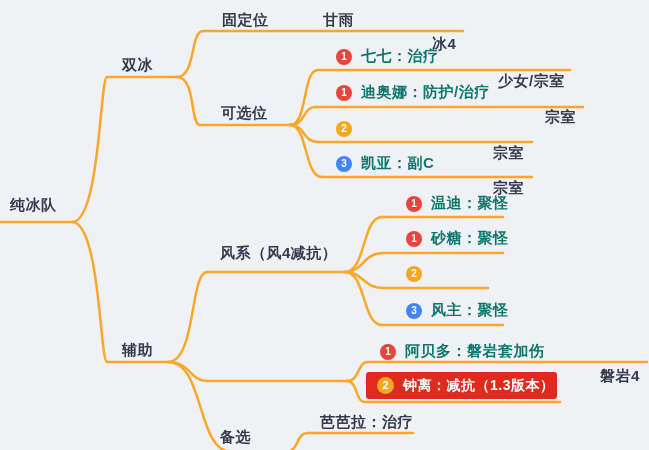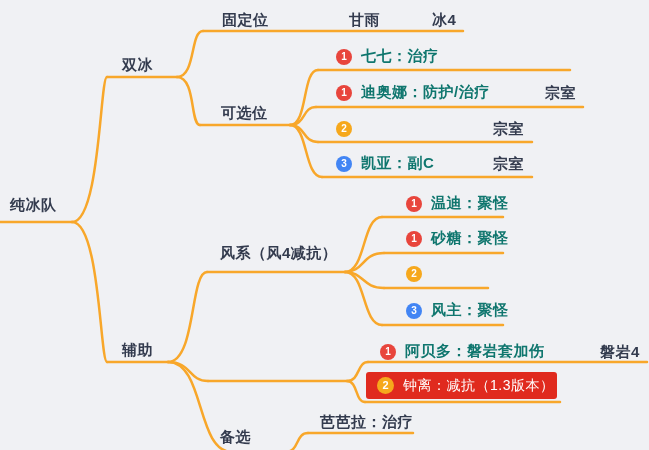--- a/index.html
+++ b/index.html
@@ -21,29 +21,29 @@
     width:16px;height:16px;border-radius:50%;flex:0 0 16px;
     display:flex;align-items:center;justify-content:center;
     color:#FFFFFF;font-size:10px;font-weight:700;line-height:1;
   }
   .badge-red{background:#E8453C;}
   .badge-orange{background:#F6A81C;}
   .badge-blue{background:#4285F4;}
   .row-label{color:#0f766e;font-size:15px;font-weight:600;white-space:nowrap;letter-spacing:0.5px;}
   .tag{
     position:absolute;z-index:2;color:#333B4E;font-size:15px;font-weight:600;
-    white-space:nowrap;letter-spacing:0.5px;
+    white-space:nowrap;letter-spacing:0.5px;margin-top:24px;
   }
   .highlight-row{
     position:absolute;z-index:2;left:366px;top:372px;width:191px;height:27px;
     background:#E02A1E;border-radius:3px;display:flex;align-items:center;
     gap:9px;padding-left:11px;box-sizing:border-box;
   }
   .highlight-row .badge{width:17px;height:17px;flex:0 0 17px;font-size:11px;}
-  .highlight-row .row-label{color:#FFFFFF;font-weight:400;font-size:14px;}
+  .highlight-row .row-label{color:#FFFFFF;font-weight:700;font-size:14px;}
 </style>
 </head>
 <body>
 
 <div id="stage">
 
   <svg class="links" width="649" height="450" viewBox="0 0 649 450">
     <g stroke="#F8A72A" stroke-width="2.5" fill="none" stroke-linecap="round">
 
       <path d="M0,222 H72"></path>
@@ -88,27 +88,28 @@
   </svg>
 
   <div class="label" style="left:10px;top:196px">纯冰队</div>
   <div class="label" style="left:122px;top:56px">双冰</div>
   <div class="label" style="left:122px;top:341px">辅助</div>
   <div class="label" style="left:222px;top:11px">固定位</div>
   <div class="label" style="left:221px;top:104px">可选位</div>
   <div class="label" style="left:220px;top:244px">风系（风4减抗）</div>
   <div class="label" style="left:220px;top:428px">备选</div>
 
-  <div class="label" style="left:349px;top:11px">甘雨</div>
+  <div class="label" style="left:323px;top:11px">甘雨</div>
   <div class="tag" style="left:432px;top:11px">冰4</div>
 
   <div class="row" style="left:336px;top:48px">
     <span class="badge badge-red">1</span>
     <span class="row-label">七七：治疗</span>
   </div>
+  <div class="tag" style="left:498px;top:48px">少女/宗室</div>
 
   <div class="row" style="left:336px;top:84px">
     <span class="badge badge-red">1</span>
     <span class="row-label">迪奥娜：防护/治疗</span>
   </div>
   <div class="tag" style="left:545px;top:84px">宗室</div>
 
   <div class="row" style="left:336px;top:120px">
     <span class="badge badge-orange">2</span>
   </div>

